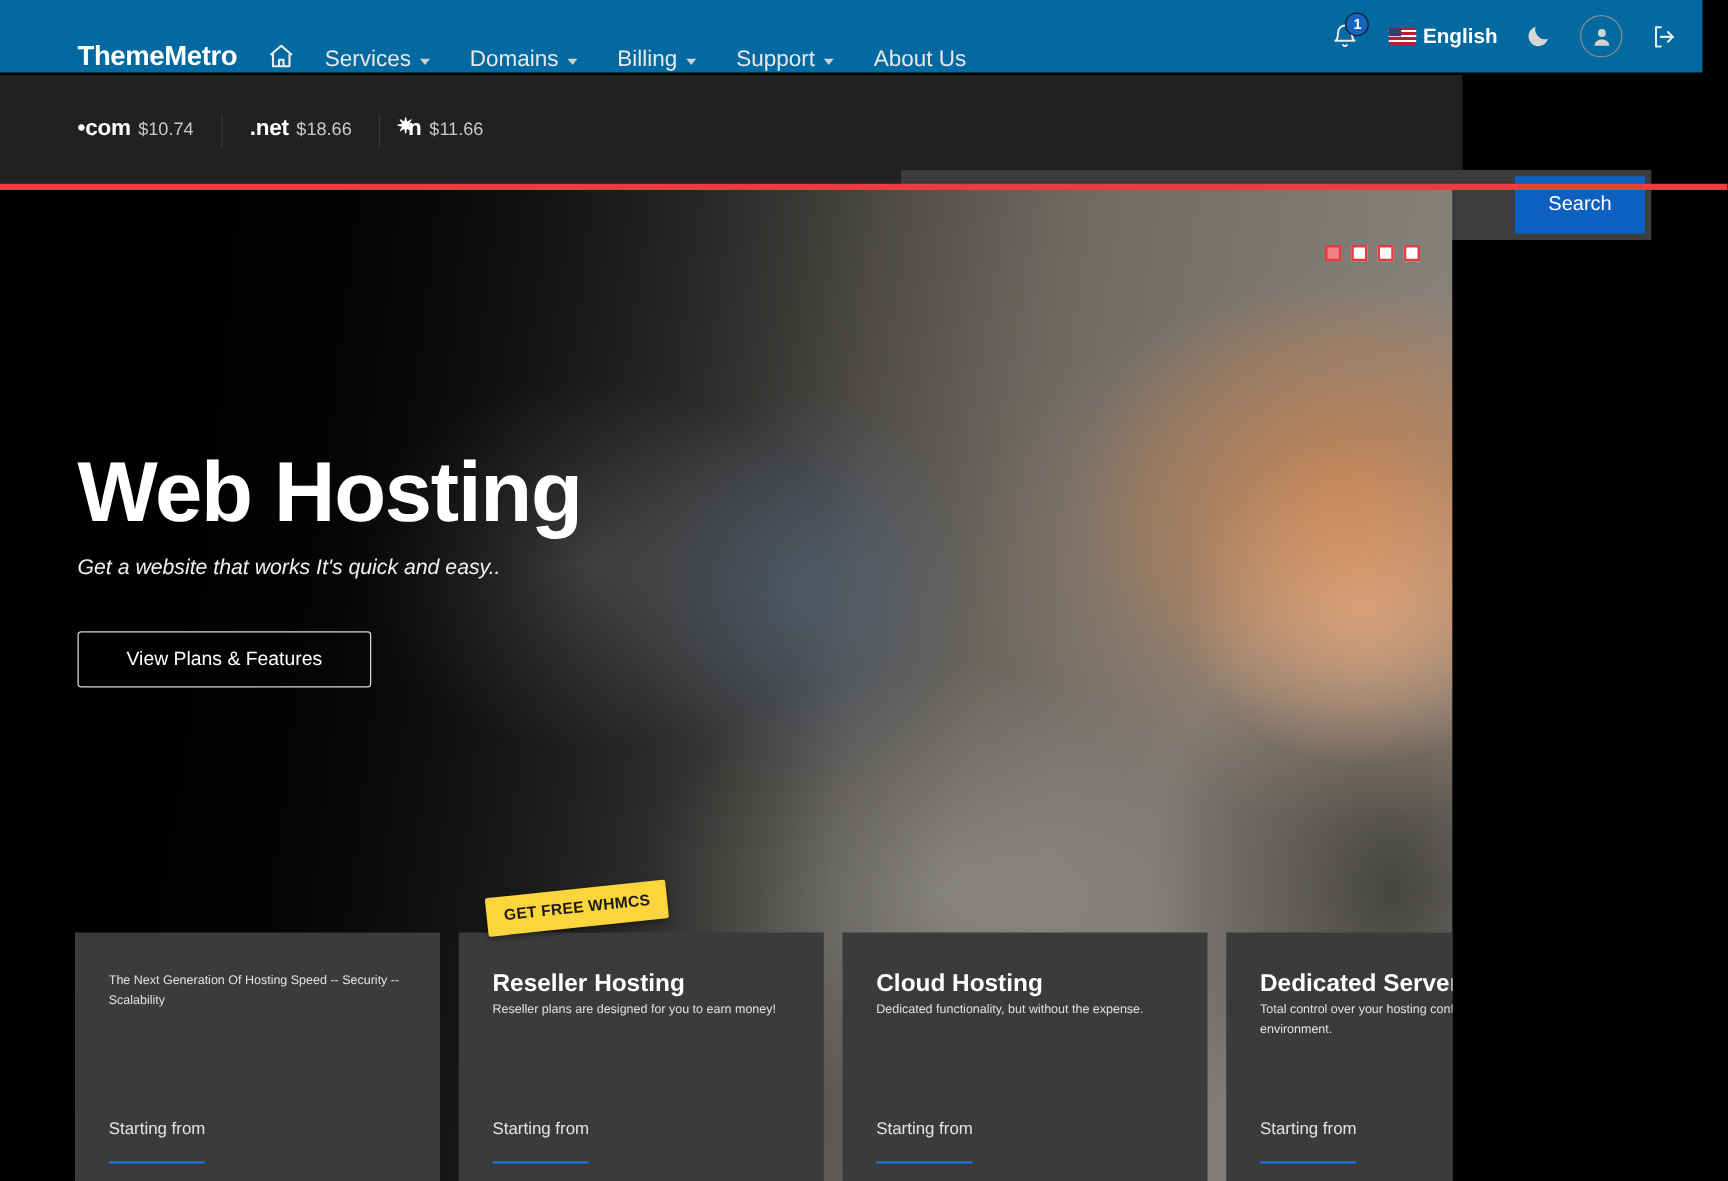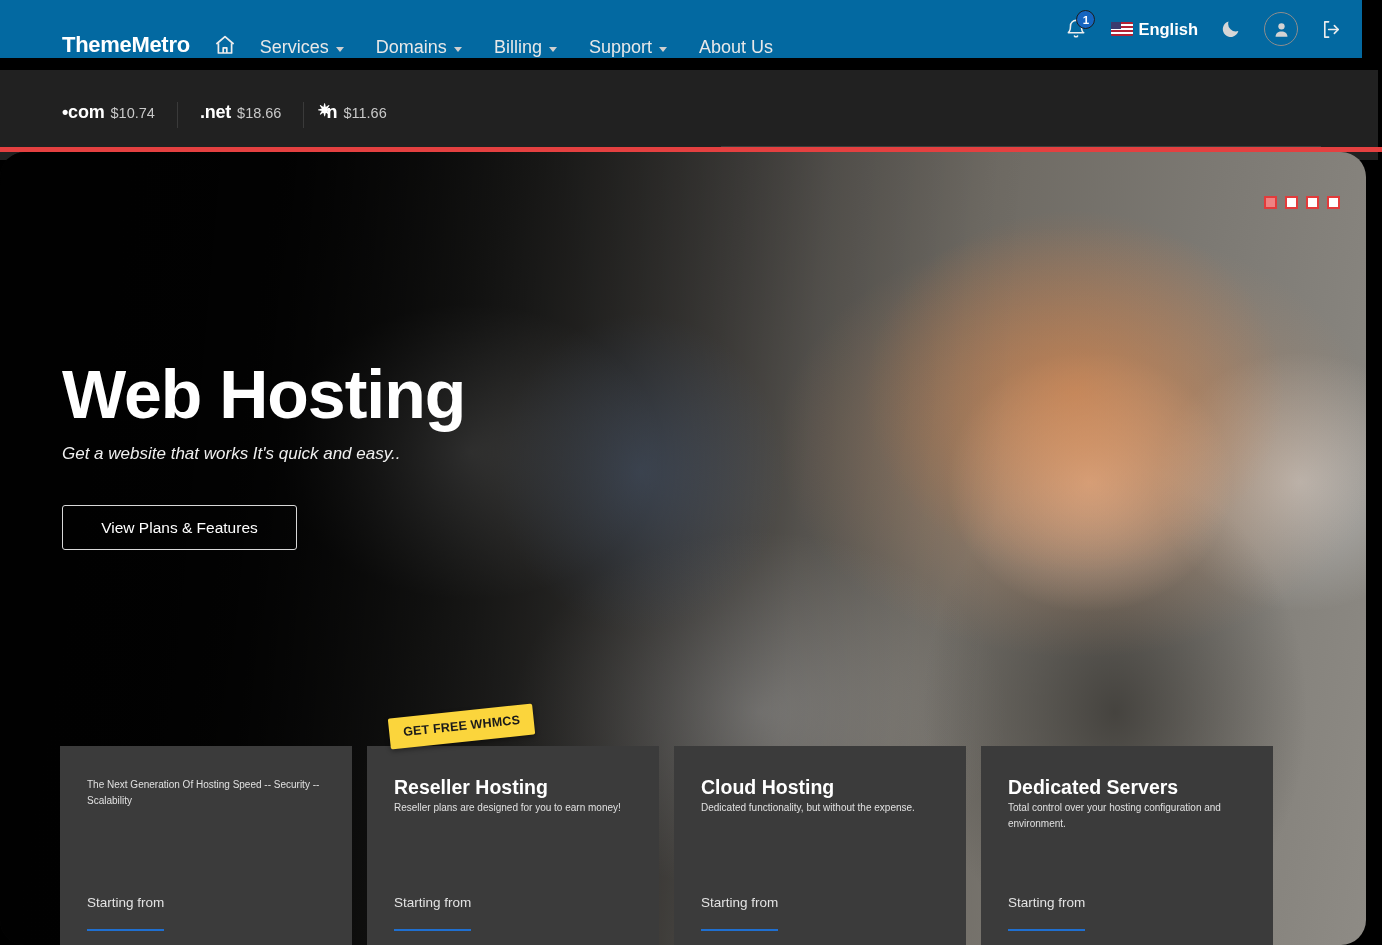--- a/index.html
+++ b/index.html
@@ -67,21 +67,21 @@
   .moon{ margin-left:20px; width:26px;height:26px;display:flex;align-items:center;justify-content:center;cursor:pointer;}
   .avatar{
     margin-left:20px; width:34px; height:34px; border-radius:50%;
     border:1.6px solid #8d8d8d; display:flex; align-items:center; justify-content:center;
     cursor:pointer;
   }
   .logout{ margin-left:20px; width:26px;height:26px;display:flex;align-items:center;justify-content:center;cursor:pointer;}
 
   
   .searchbar{
-    position:absolute; left:0; top:70px; width:1378px; height:90px;
+    position:absolute; left:0; top:60px; width:1170px; height:90px;
     background:#212121;
   }
   .tlds{
     position:absolute; left:62px; top:0; height:90px;
     display:flex; align-items:center;
   }
   .tld{
     display:flex; align-items:baseline; gap:6px;
     padding-right:22px; margin-right:22px;
     border-right:1px solid #3a3a3a; height:26px; cursor:pointer;
@@ -113,23 +113,22 @@
     font-size:16px; font-family:"Liberation Sans",sans-serif;
   }
 
   .redline{
     position:absolute; left:0; top:147px; width:1382px; height:5px;
     background:#e44040;
   }
 
   
   .hero{
-    position:absolute; left:0; top:152px; width:1366px; height:793px;
+    position:absolute; left:0; top:152px; width:1162px; height:793px;
     overflow:hidden;
-    border-radius:25px;
   }
   .hero-photo{
     position:absolute; inset:0;
     background:
       radial-gradient(ellipse 420px 300px at 1080px 290px, rgba(212,146,96,0.55), rgba(0,0,0,0) 72%),
       radial-gradient(ellipse 300px 260px at 1075px 240px, rgba(226,120,50,0.5), rgba(0,0,0,0) 70%),
       radial-gradient(ellipse 230px 210px at 1090px 330px, rgba(244,205,182,0.75), rgba(0,0,0,0) 62%),
       radial-gradient(ellipse 260px 330px at 1115px 560px, rgba(60,58,54,0.85), rgba(0,0,0,0) 74%),
       radial-gradient(ellipse 200px 180px at 1300px 330px, rgba(225,225,225,0.55), rgba(0,0,0,0) 72%),
       radial-gradient(ellipse 200px 220px at 640px 320px, rgba(96,118,152,0.55), rgba(0,0,0,0) 72%),

